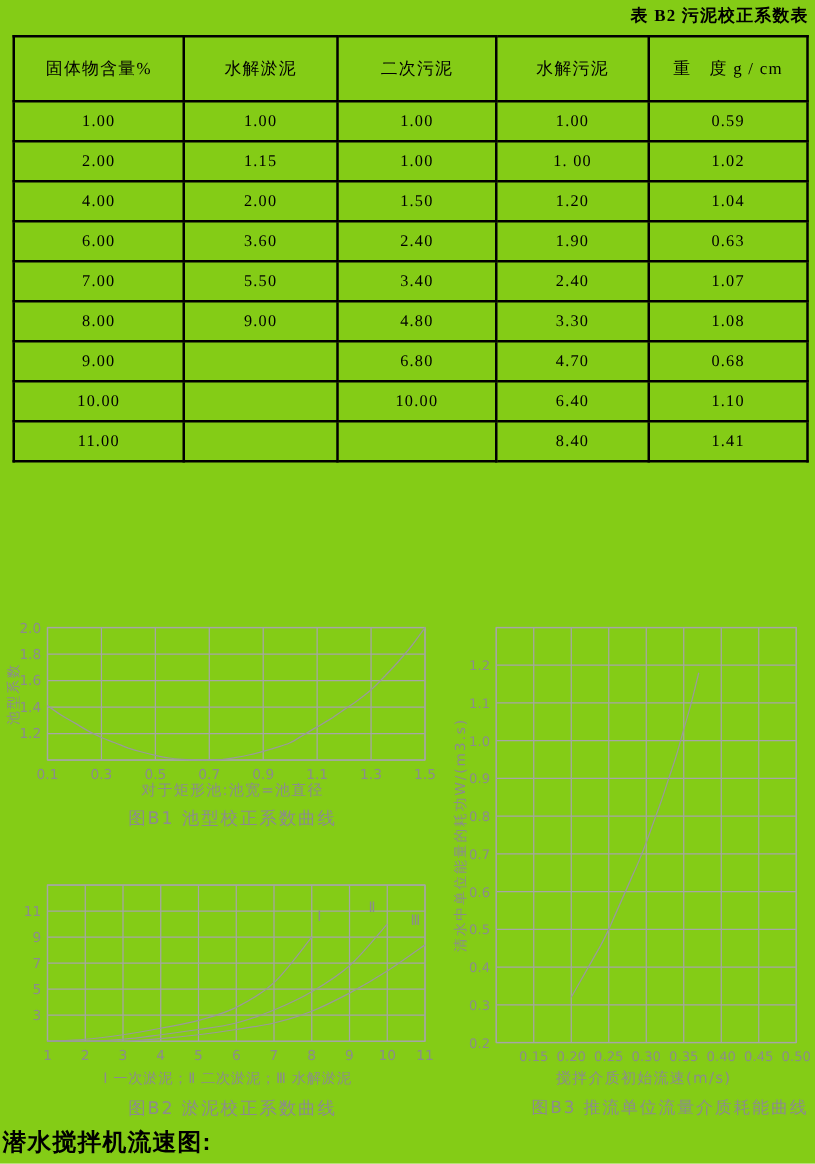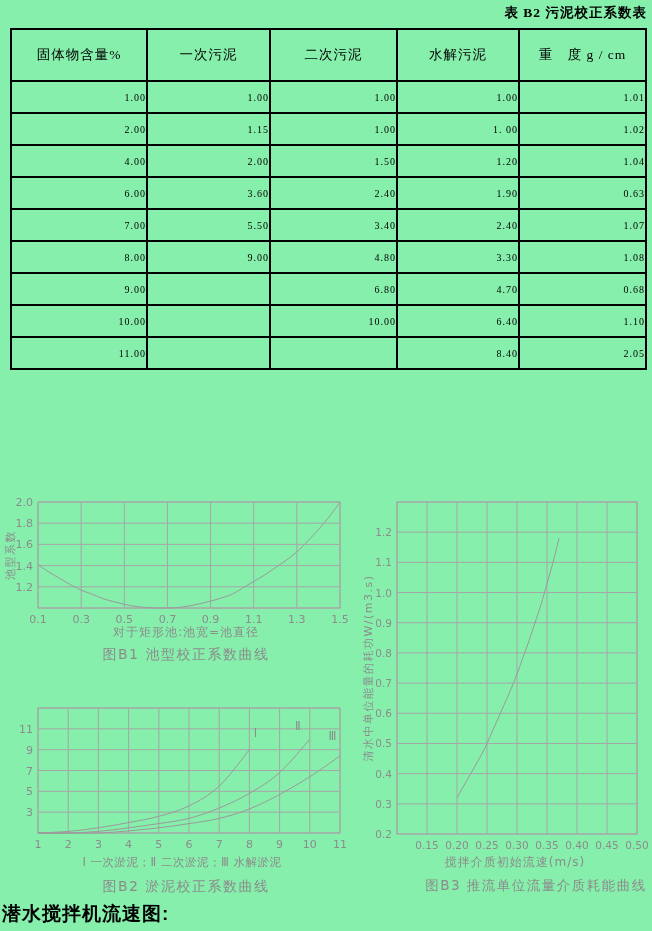--- a/index.html
+++ b/index.html
@@ -1,25 +1,25 @@
 <!DOCTYPE html>
 <html><head>
 <meta charset="utf-8">
 <style>
   html,body{margin:0;padding:0;background:#fff;}
-  .page{position:relative;width:652px;height:931px;background:#86efac;overflow:hidden;
+  .page{position:relative;width:652px;height:931px;background:#84cc16;overflow:hidden;
         font-family:"Liberation Serif", serif;}
   .doc-title{position:absolute;top:4px;right:5px;font-size:13.5px;font-weight:bold;
         color:#000;letter-spacing:1px;}
   .tbl-wrap{position:absolute;left:10px;top:28px;width:635px;}
   table.coef{border-collapse:collapse;table-layout:fixed;width:635px;}
   table.coef th, table.coef td{border:2px solid #000;text-align:center;vertical-align:middle;
         font-family:"Liberation Serif", serif;color:#000;padding:0;}
   table.coef th{height:50px;font-size:13.5px;font-weight:normal;letter-spacing:1px;}
-  table.coef td{height:30px;font-size:10px;letter-spacing:1px;text-align:right;}
+  table.coef td{height:30px;font-size:13px;letter-spacing:1px;}
   .chart{position:absolute;}
   .footer-label{position:absolute;left:2px;top:901px;font-size:19px;font-weight:bold;
         color:#000;font-family:"Liberation Sans", sans-serif;letter-spacing:1px;}
   svg text{font-family:"DejaVu Sans", sans-serif;}
 </style>
 </head>
 <body>
 
 <div class="page">
 
@@ -30,33 +30,33 @@
       <colgroup>
         <col style="width:136px">
           <col style="width:123px">
           <col style="width:127px">
         <col style="width:122px">
           <col style="width:127px">
       </colgroup>
       <thead>
         <tr id="coef-head">
             <th>固体物含量%</th>
-            <th>一次污泥</th>
+            <th>水解淤泥</th>
             <th>二次污泥</th>
             <th>水解污泥</th>
             <th>重　度 g / cm</th>
           </tr>
       </thead>
       <tbody id="coef-body">
           <tr>
             <td>1.00</td>
             <td>1.00</td>
             <td>1.00</td>
             <td>1.00</td>
-            <td>1.01</td>
+            <td>0.59</td>
           </tr>
           <tr>
             <td>2.00</td>
             <td>1.15</td>
             <td>1.00</td>
             <td>1. 00</td>
             <td>1.02</td>
           </tr>
           <tr>
             <td>4.00</td>
@@ -98,21 +98,21 @@
             <td></td>
             <td>10.00</td>
             <td>6.40</td>
             <td>1.10</td>
           </tr>
           <tr>
             <td>11.00</td>
             <td></td>
             <td></td>
             <td>8.40</td>
-            <td>2.05</td>
+            <td>1.41</td>
           </tr>
         </tbody>
     </table>
   </div>
 
   <svg id="chart-b1" class="chart" style="left:0px;top:485px;" width="360" height="200">
       <g stroke="#a6a6a6" stroke-width="1">
         <line x1="38" y1="17" x2="38" y2="123"></line>
         <line x1="81.14285714285717" y1="17" x2="81.14285714285717" y2="123"></line>
         <line x1="124.28571428571429" y1="17" x2="124.28571428571429" y2="123"></line>

